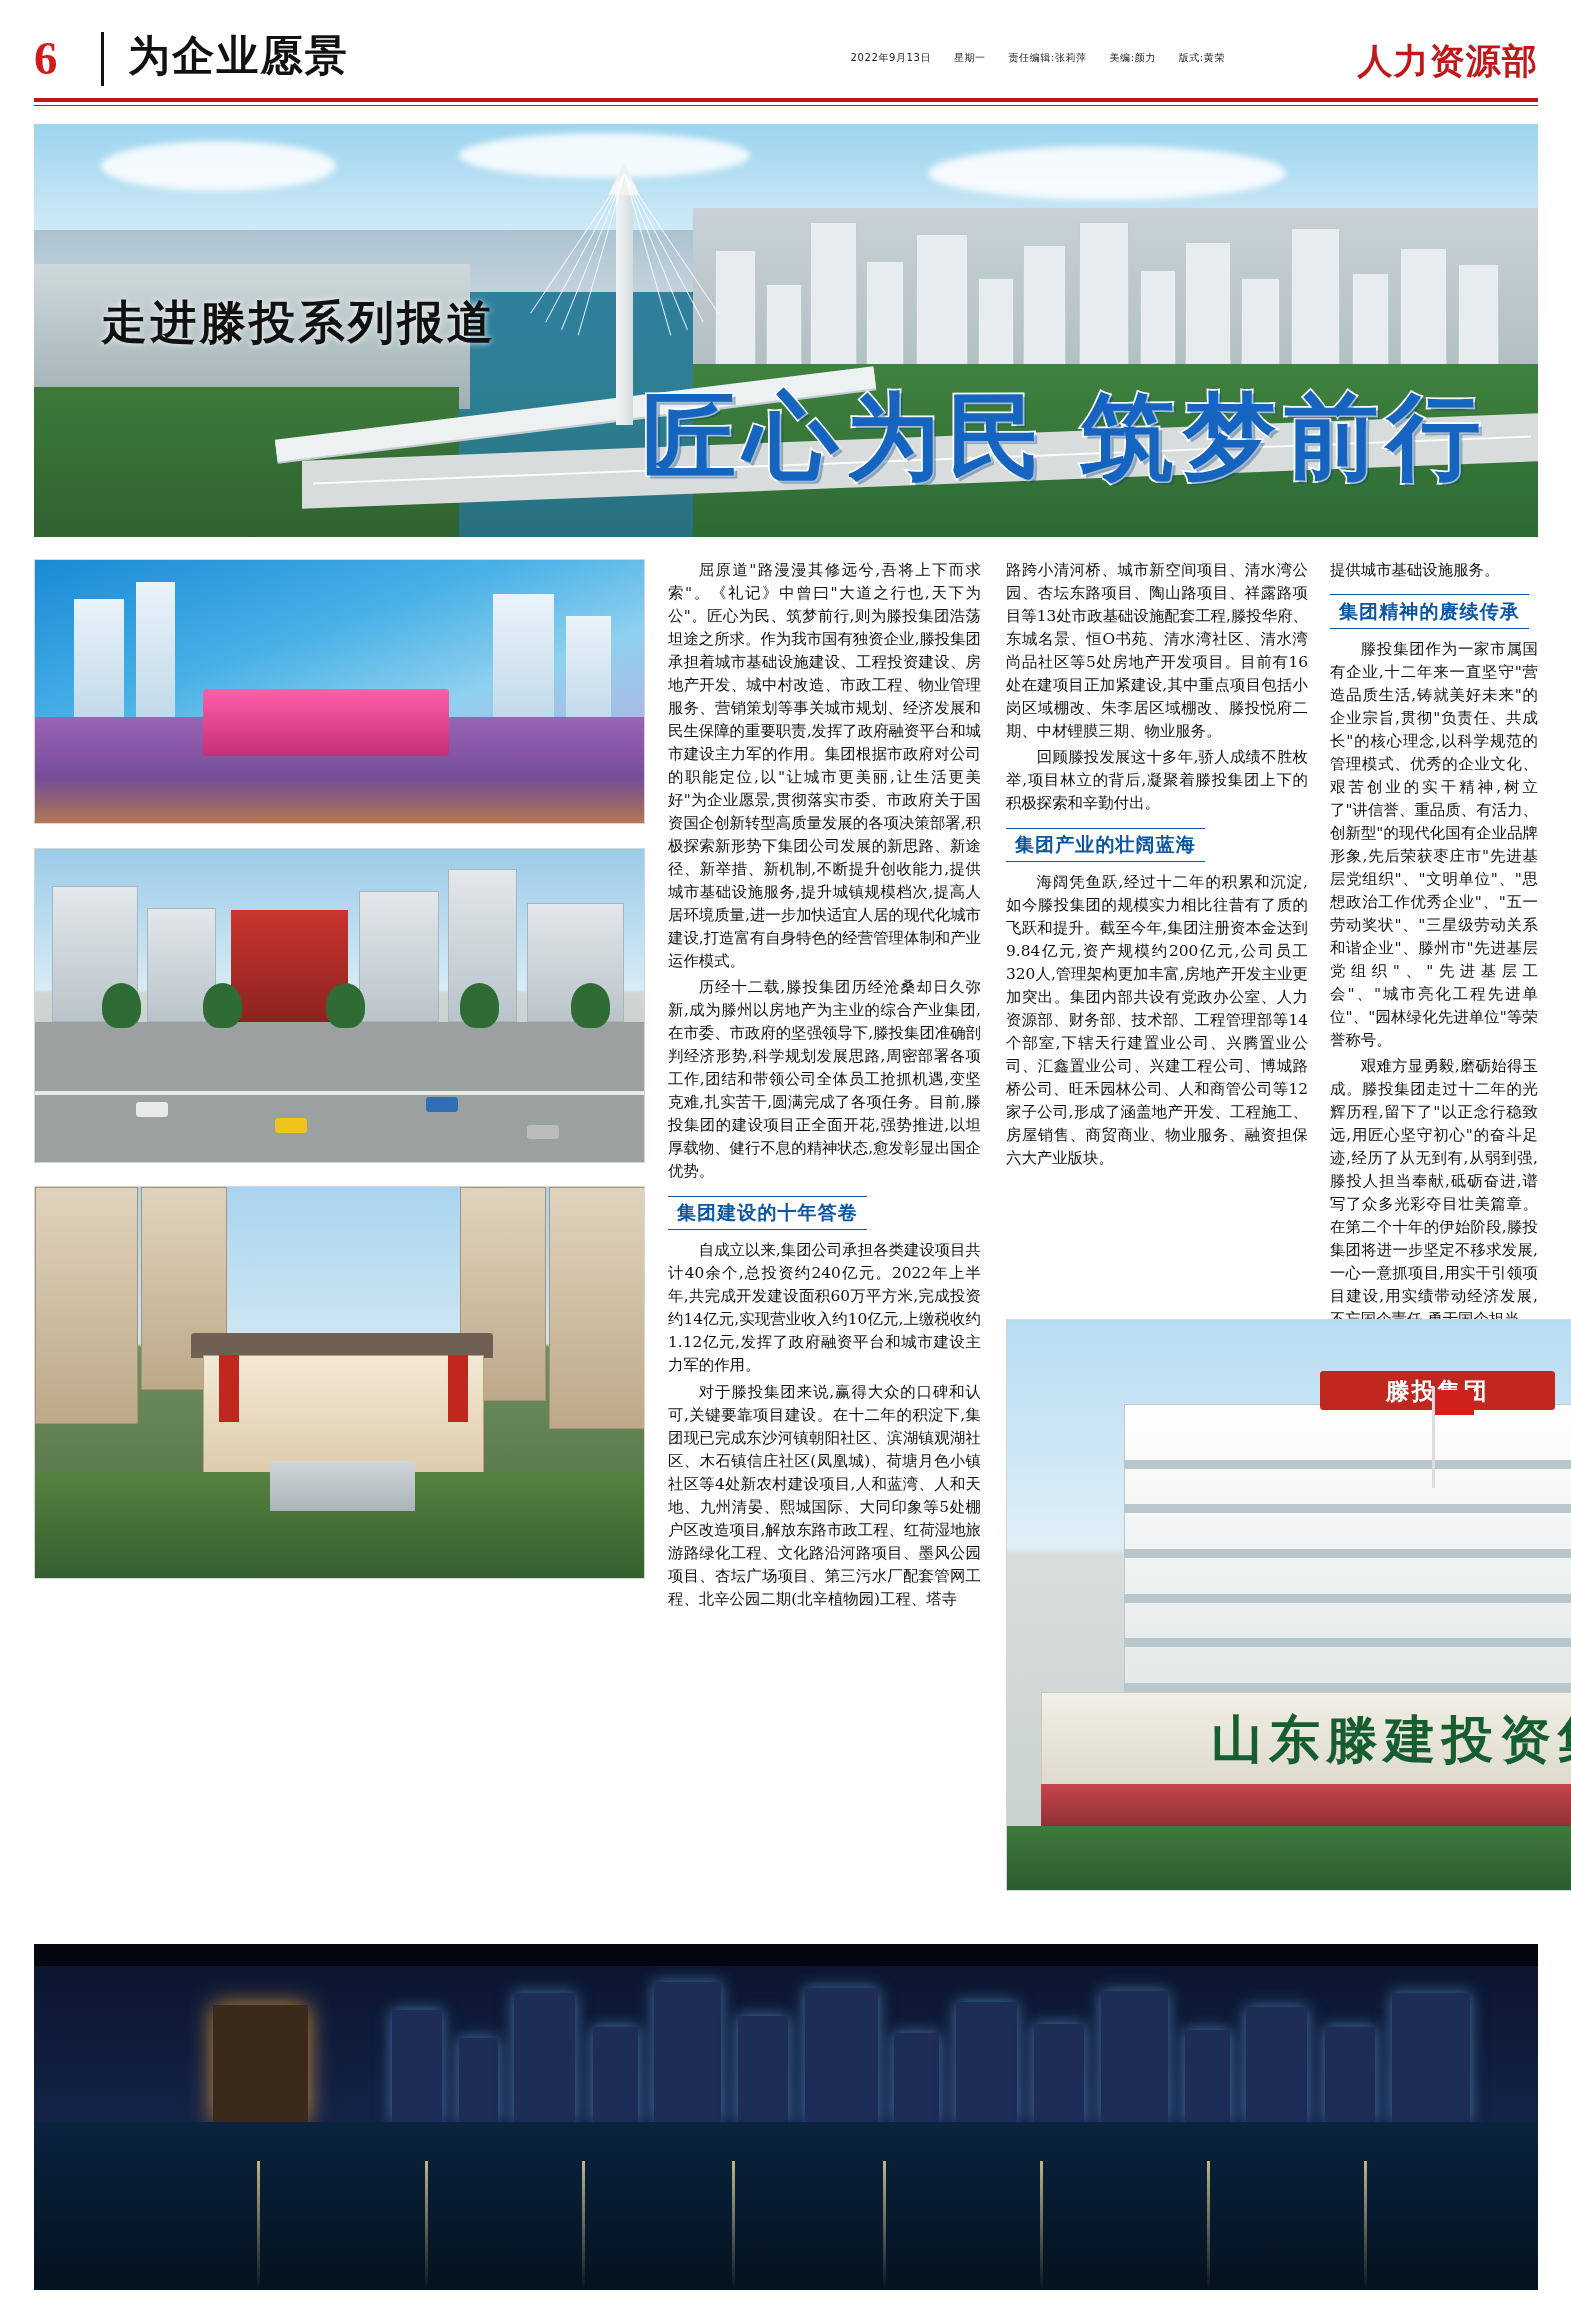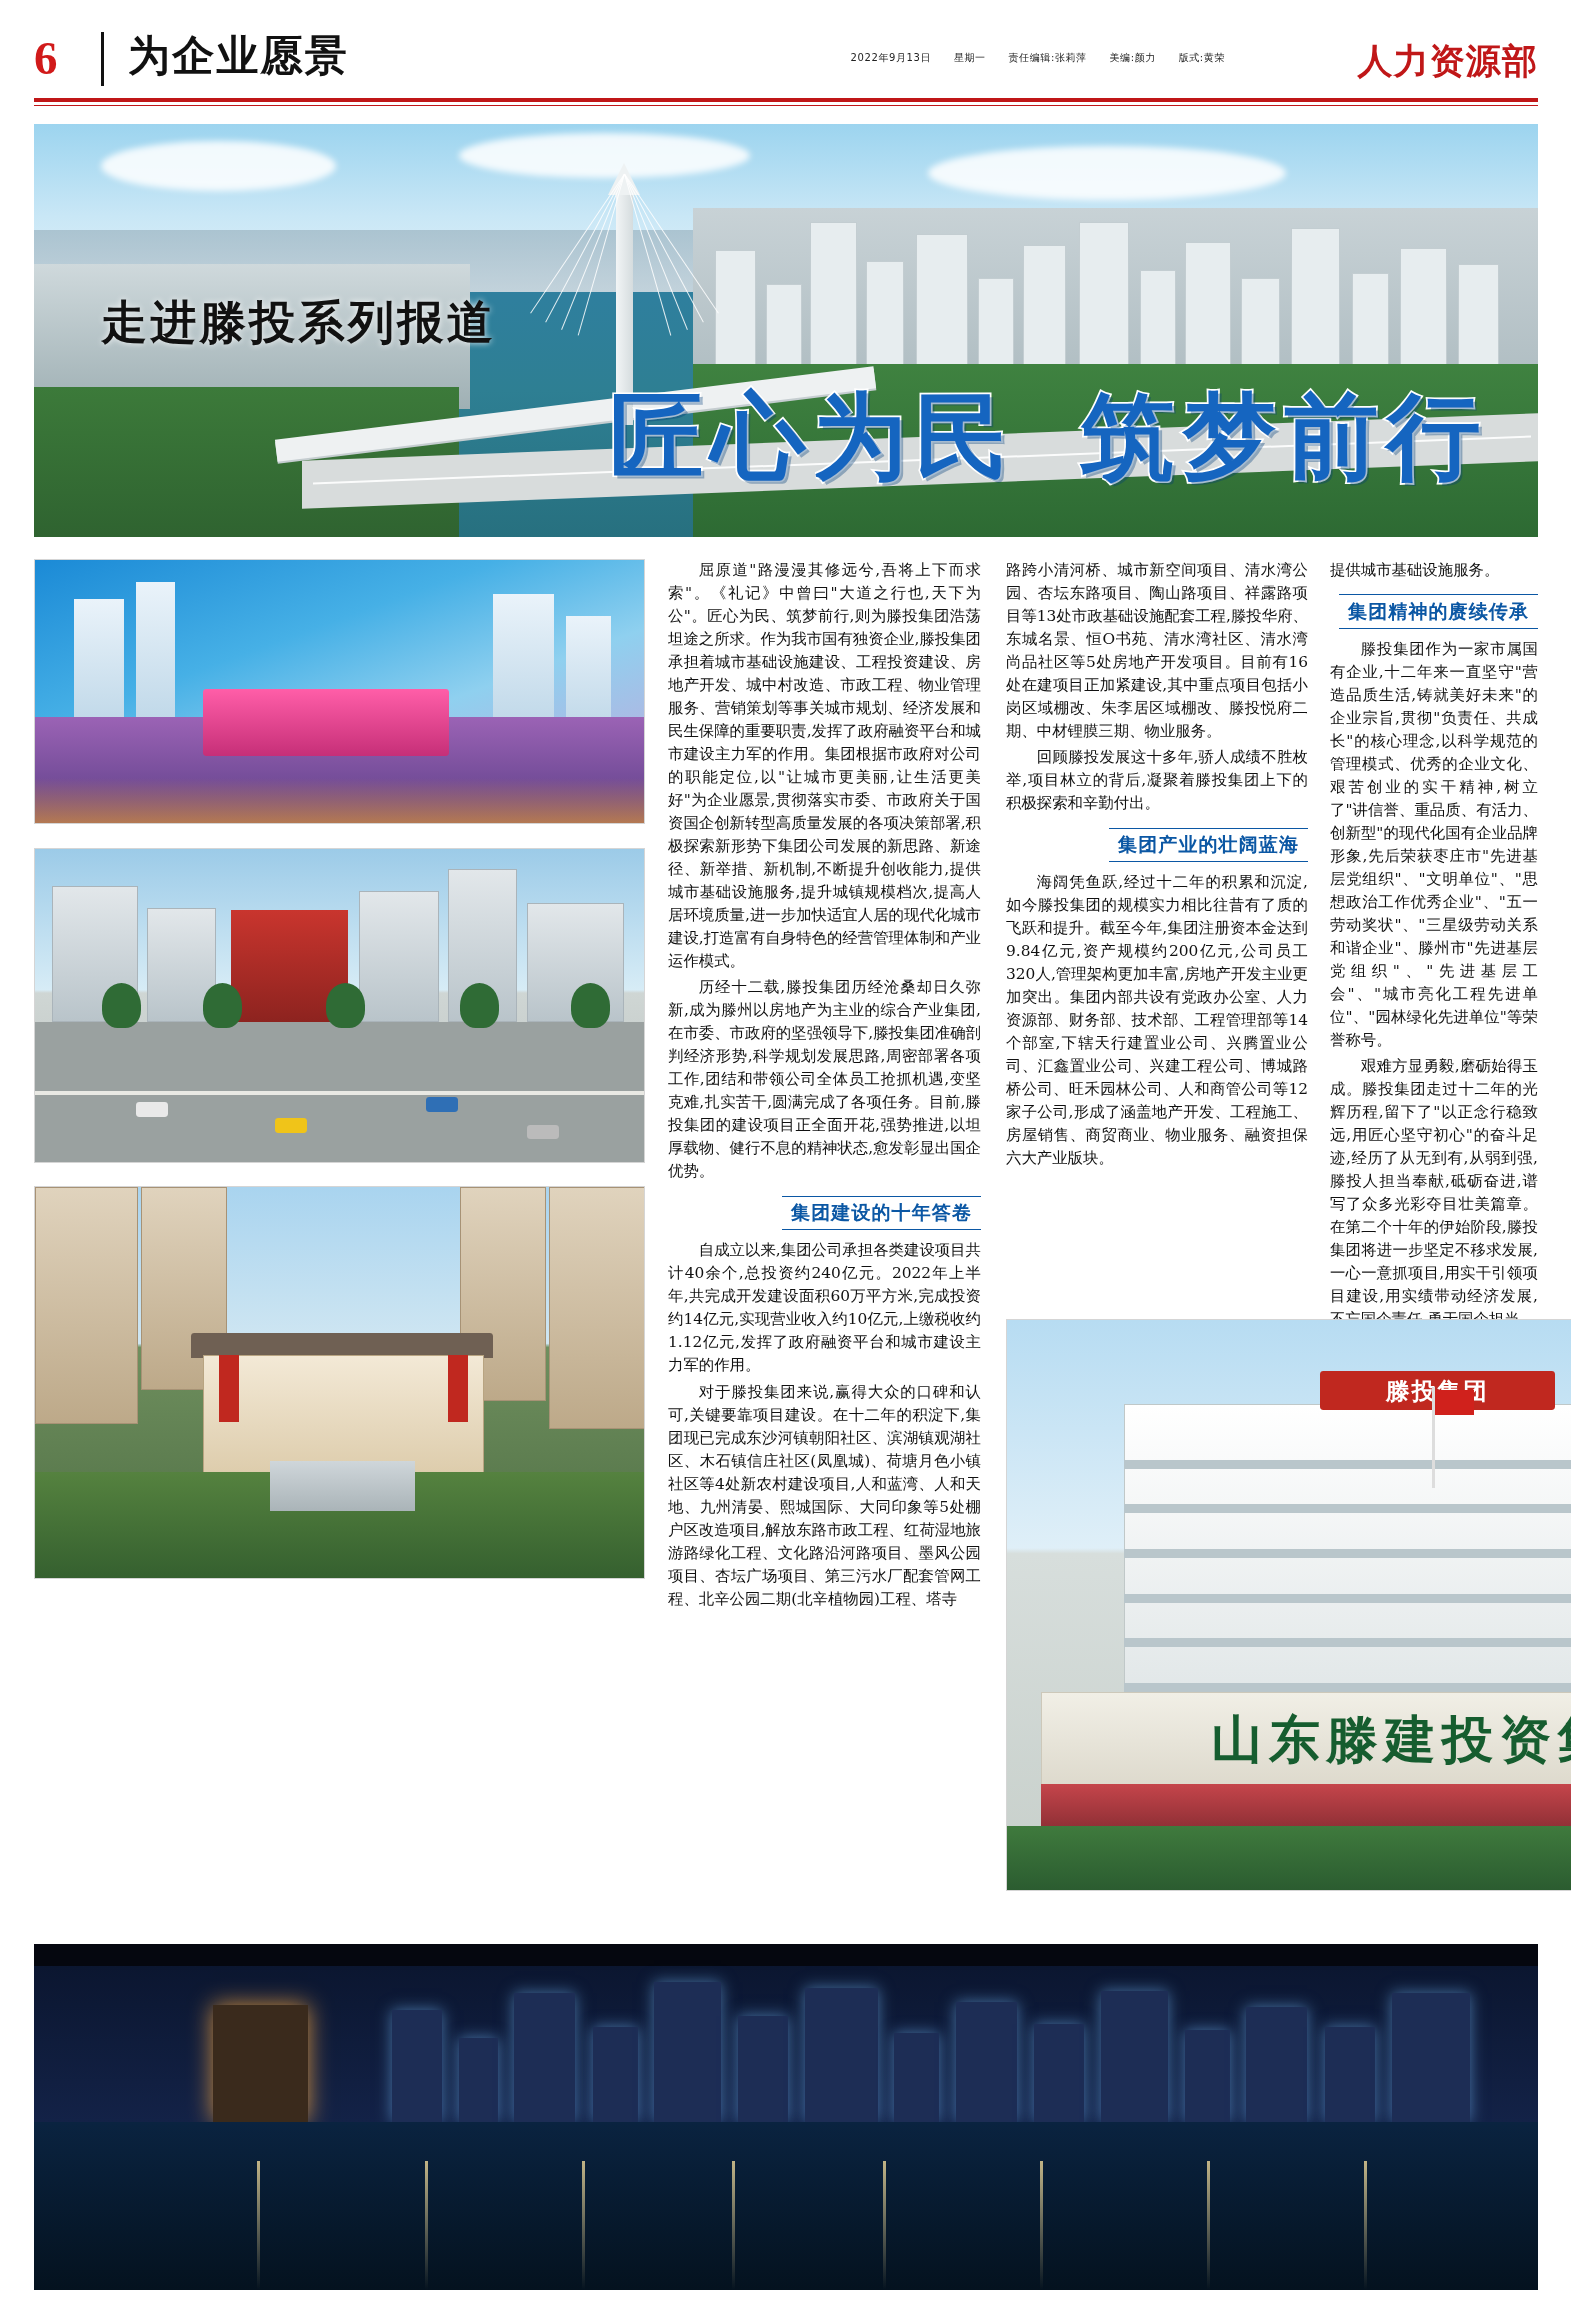--- a/index.html
+++ b/index.html
@@ -129,21 +129,21 @@
     transform-origin:top center;
   }
   .hero-headline{
     position:absolute;left:67px;top:168px;
     font-family:"DejaVu Sans",sans-serif;
     font-size:46px;font-weight:bold;color:#111;letter-spacing:3.4px;
     text-shadow:0 0 6.7px rgba(255,255,255,.9);
   }
   .hero-title{
     position:absolute;right:50px;bottom:36px;
-    font-family:Liberation Mono, monospace;
+    font-family:Liberation Serif, serif;
     font-size:94px;font-weight:bold;letter-spacing:7.8px;
     color:#1565c0;
     -webkit-text-stroke:3.4px #ffffff;
     paint-order:stroke fill;
     text-shadow:3.4px 3.4px 0 rgba(0,60,120,.35);
     white-space:nowrap;
   }
 
   
   .content{
@@ -209,21 +209,21 @@
     font-size:15.4px;line-height:23px;text-align:justify;
     text-justify:inter-ideograph;
     margin:0 0 3.4px 0;
     font-family:"DejaVu Serif",serif;
     color:#111;
   }
   .para.indent{text-indent:2em;}
   .subhead{
     position:relative;
     margin:12.3px 0 9px 0;
-    text-align:right;
+    text-align:left;
   }
   .subhead .txt{
     display:inline-block;
     font-family:"DejaVu Sans",sans-serif;
     font-size:19px;font-weight:bold;color:#0b57a4;
     letter-spacing:1.1px;
     padding:3.4px 9px;
     border-top:1.7px solid #0b57a4;
     border-bottom:1.7px solid #0b57a4;
   }

